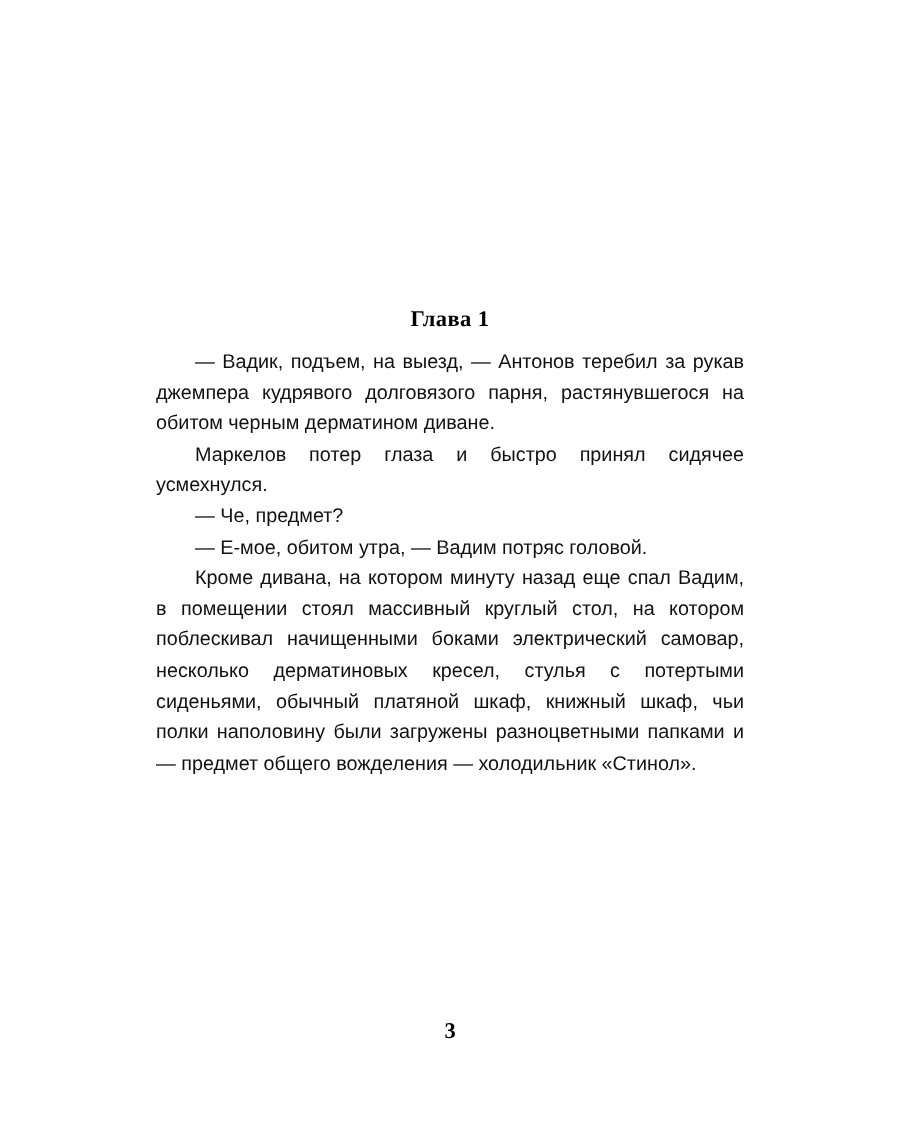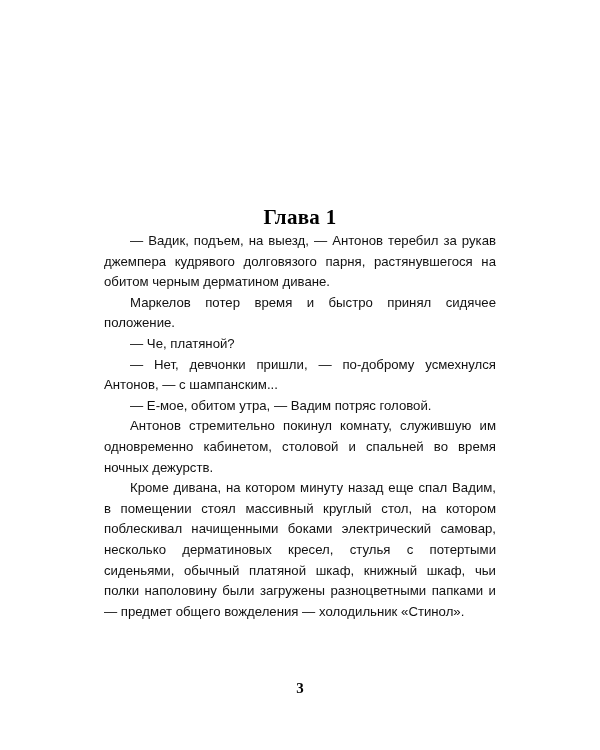--- a/index.html
+++ b/index.html
@@ -24,21 +24,21 @@
   .content {
     position: absolute;
     left: 104px;
     top: 184px;
     width: 392px;
     margin-top: 47px;
   }
   .chapter-title {
     font-family: "Liberation Serif", serif;
     font-weight: bold;
-    font-size: 21px;
+    font-size: 15px;
     text-align: center;
     color: #000000;
     margin: 0 0 34px 0;
     letter-spacing: 0.3px;
   }
   .body-text {
     font-family: "Liberation Sans", sans-serif;
     font-size: 13.2px;
     line-height: 20.6px;
     color: #111111;
@@ -64,23 +64,21 @@
 </head>
 <body>
 
 <div class="page">
 
   <h1 class="chapter-title" style="position: absolute; left: 104px; top: 205px; width: 392px;">Глава 1</h1>
 
   <div class="content">
     <div class="body-text">
       <p>— Вадик, подъем, на выезд, — Антонов теребил за рукав джемпера кудрявого долговязого парня, растянувшегося на обитом черным дерматином диване.</p>
-      <p>Маркелов потер время и быстро принял сидячее положение.</p>
-      <p>— Че, платяной?</p>
-      <p>— Нет, девчонки пришли, — по-доброму усмехнулся Антонов, — с шампанским...</p>
+      <p>Маркелов потер глаза и быстро принял сидячее усмехнулся.</p>
+      <p>— Че, предмет?</p>
       <p>— Е-мое, обитом утра, — Вадим потряс головой.</p>
-      <p>Антонов стремительно покинул комнату, служившую им одновременно кабинетом, столовой и спальней во время ночных дежурств.</p>
       <p>Кроме дивана, на котором минуту назад еще спал Вадим, в помещении стоял массивный круглый стол, на котором поблескивал начищенными боками электрический самовар, несколько дерматиновых кресел, стулья с потертыми сиденьями, обычный платяной шкаф, книжный шкаф, чьи полки наполовину были загружены разноцветными папками и — предмет общего вожделения — холодильник «Стинол».</p>
     </div>
   </div>
 
   <div class="page-number">3</div>
 </div>
 
 </body></html>

